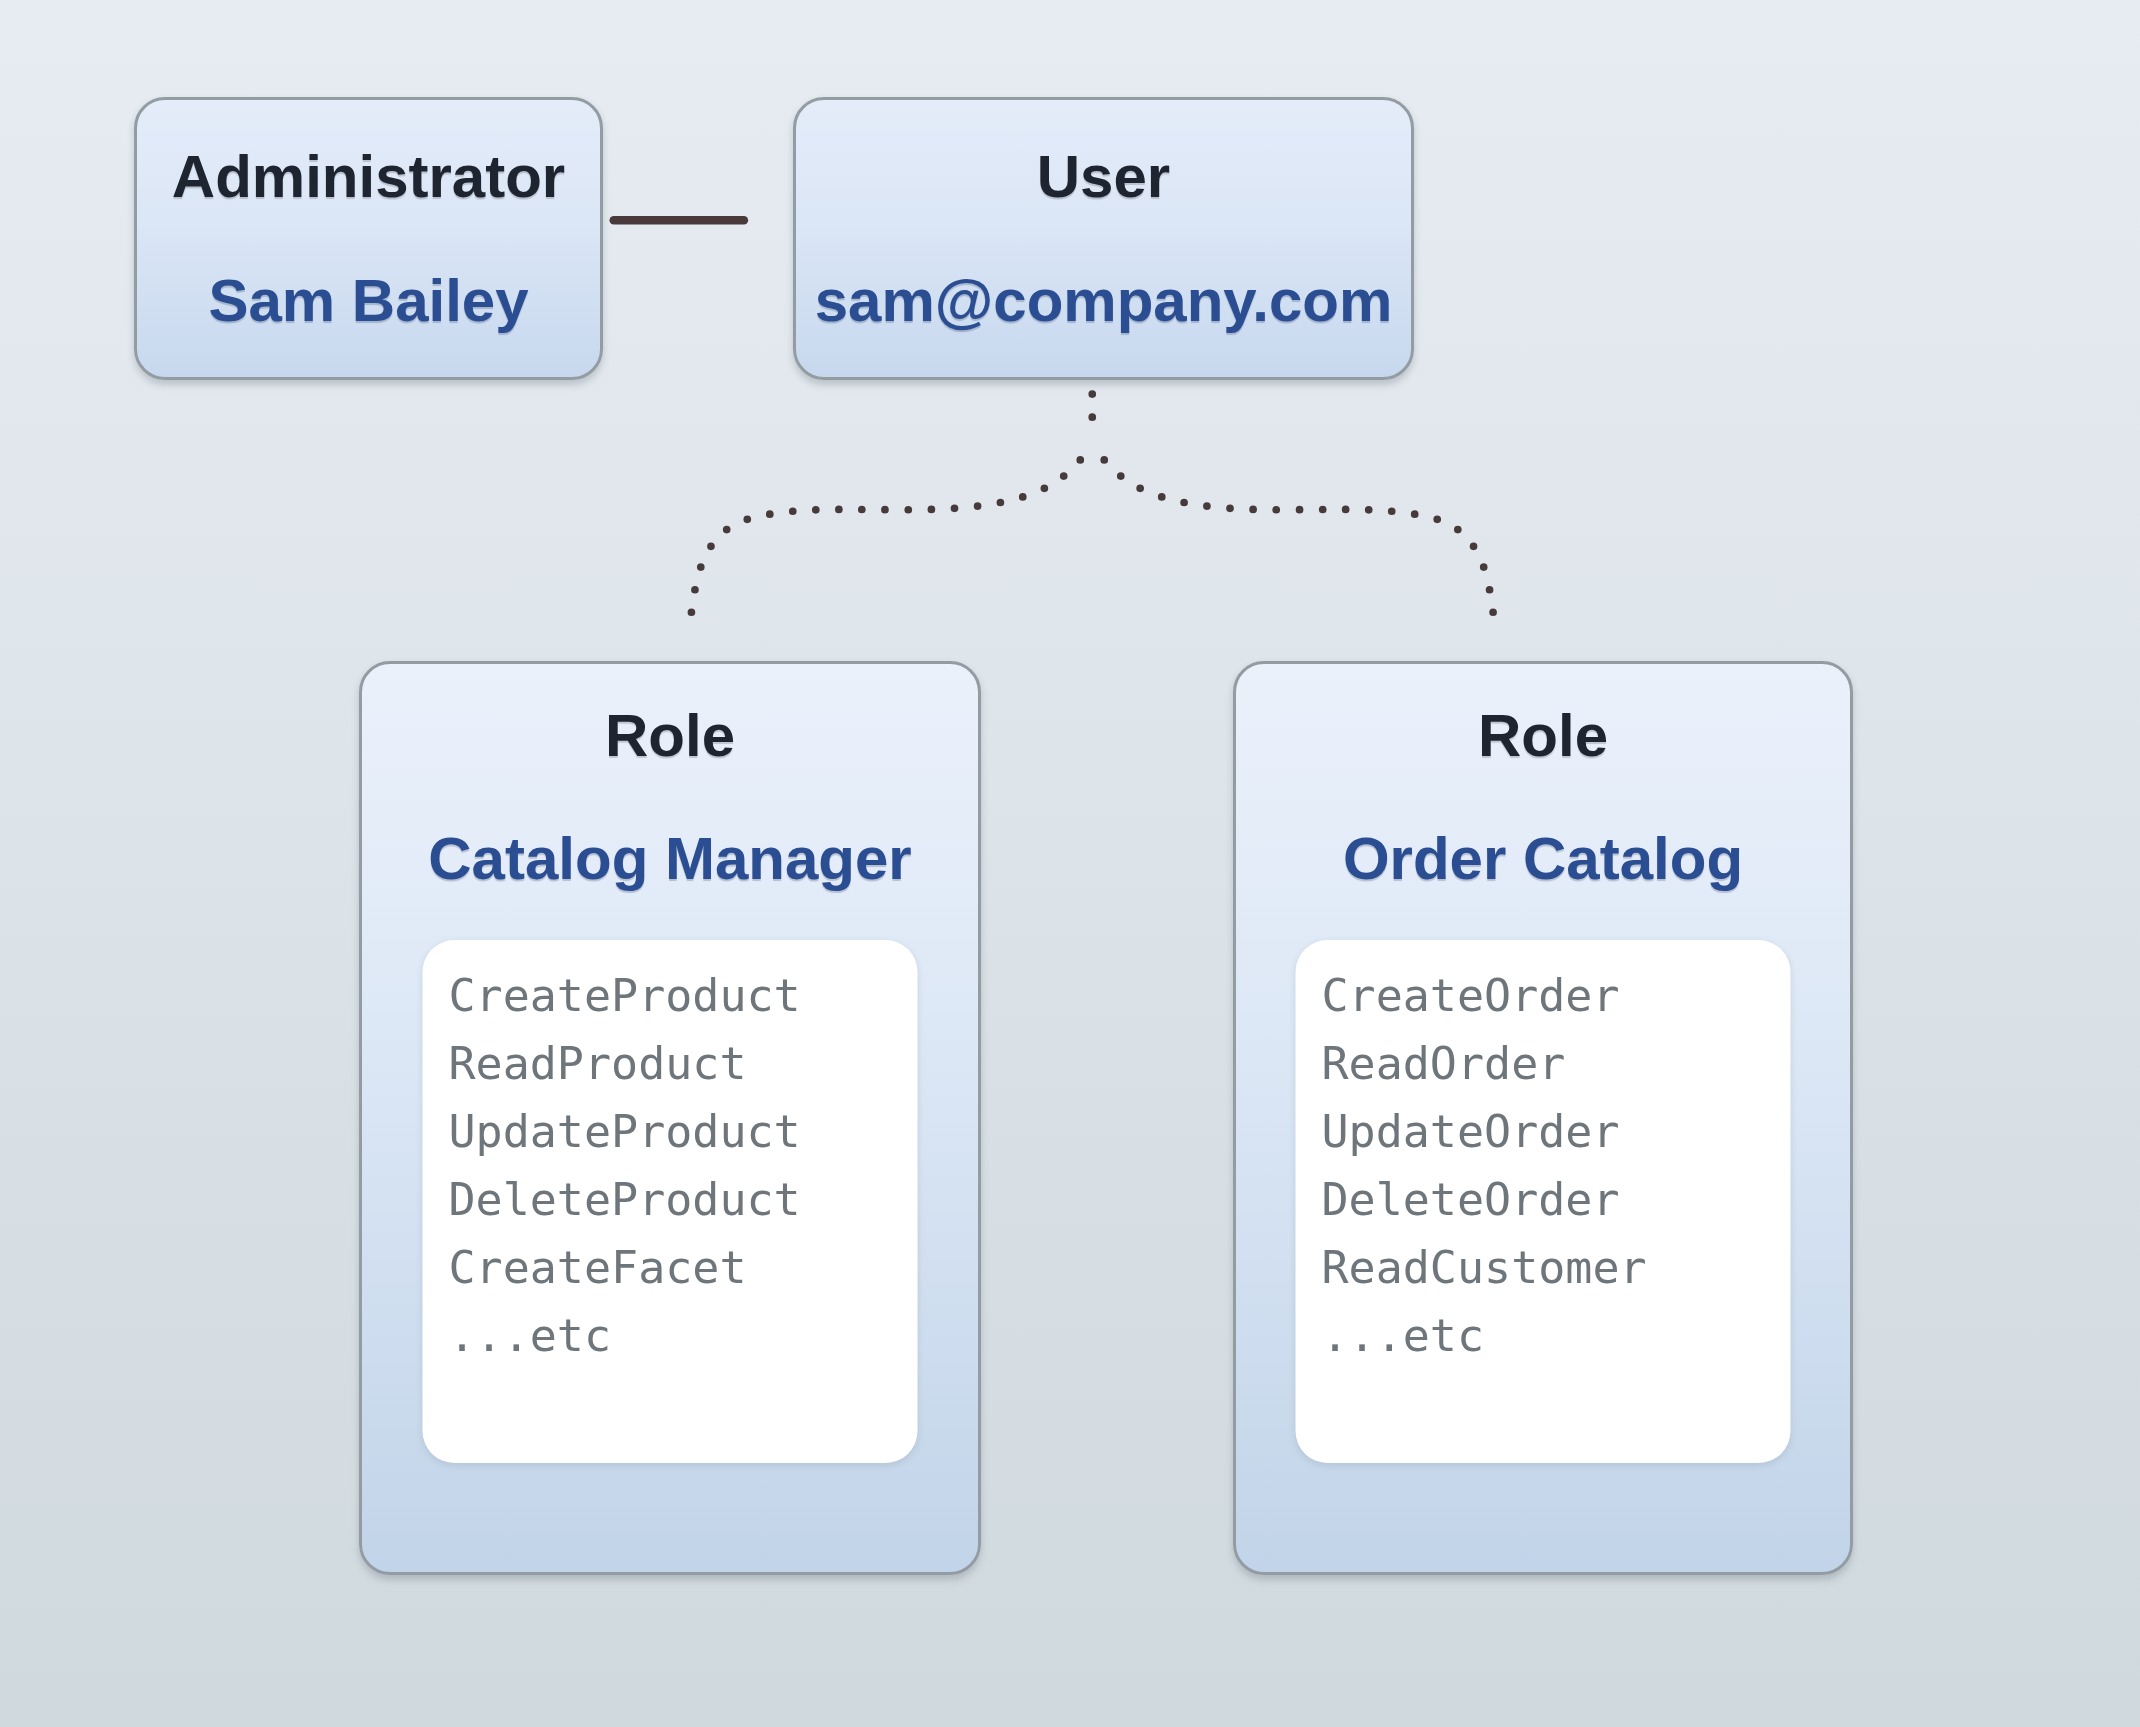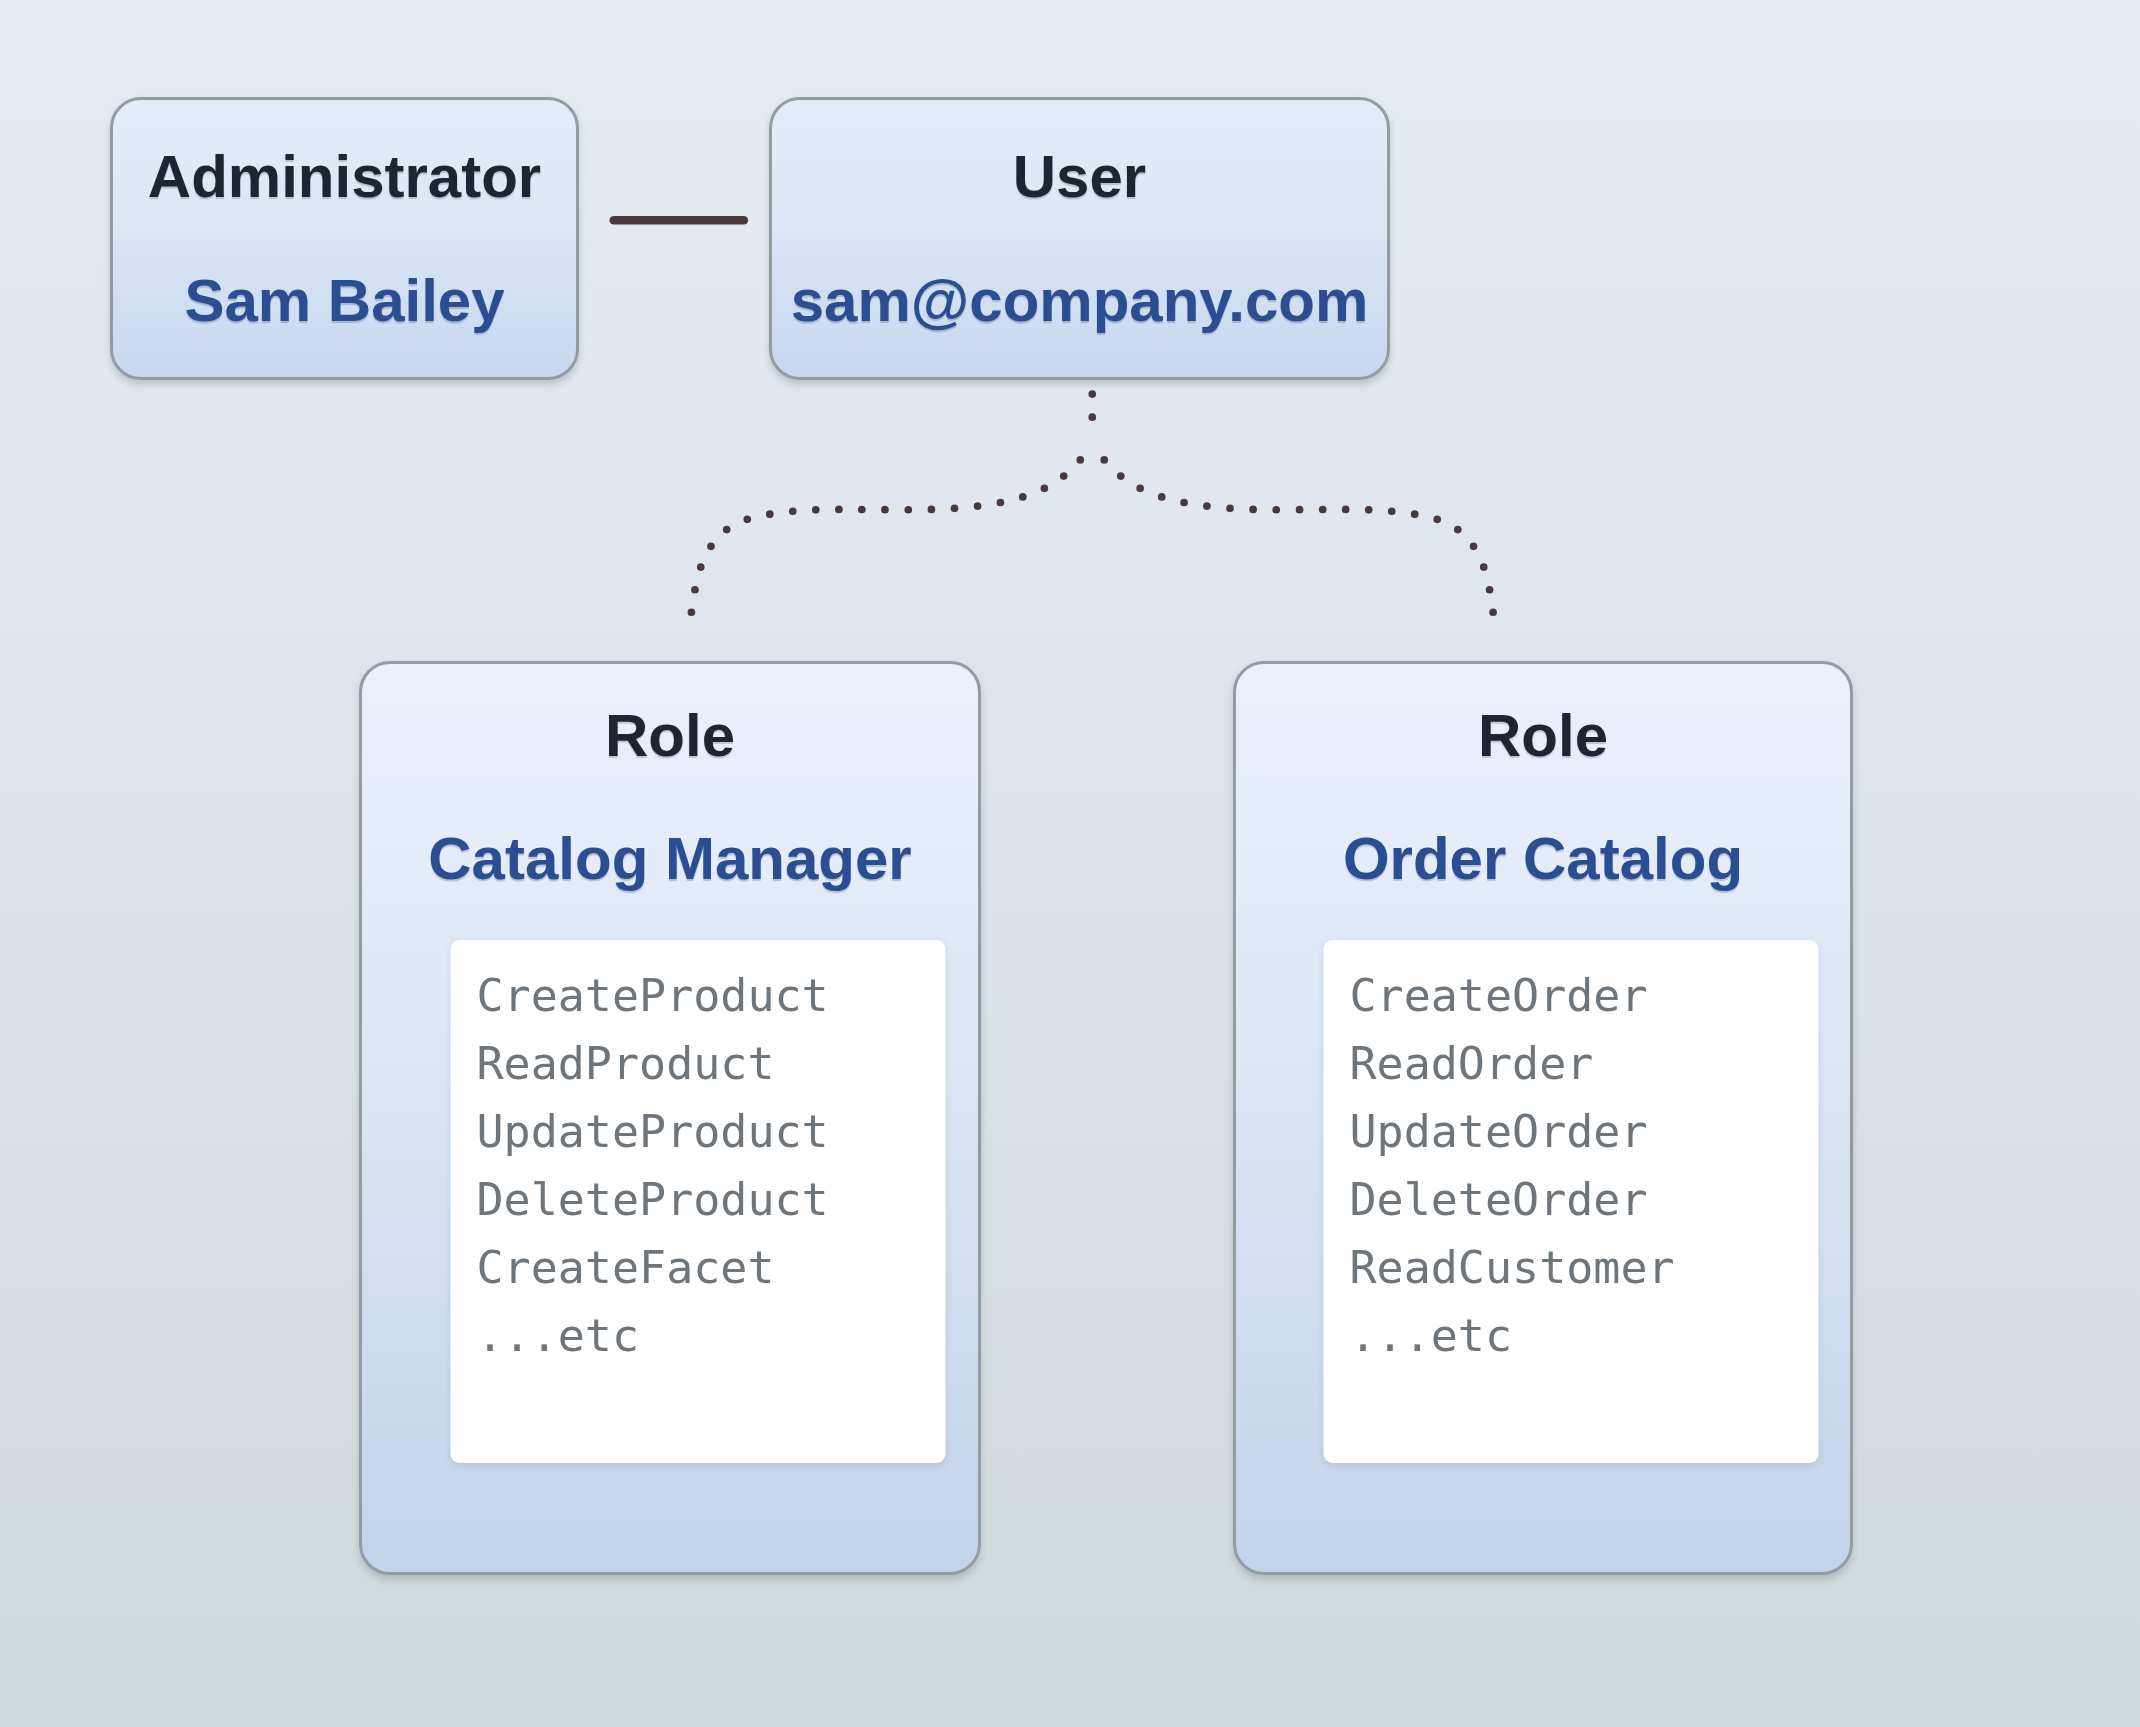--- a/index.html
+++ b/index.html
@@ -30,20 +30,21 @@
   }
   .node {
     position: absolute;
     box-sizing: border-box;
     border: 3.4px solid #939ca2;
     border-radius: 31px;
     box-shadow: 0 4.3px 7.7px rgba(100,112,124,0.30);
   }
   .node.top-box {
     background: linear-gradient(180deg, #e4ecf9 0%, #dbe6f6 45%, #c7d8ee 100%);
+    margin-left: 24px;
   }
   .node.role-box {
     background: linear-gradient(180deg, #ebf1fb 0%, #dde8f6 40%, #c2d4e9 100%);
   }
   .node-title, .node-subtitle {
     position: absolute;
     left: 0;
     width: 100%;
     text-align: center;
     font-weight: bold;
@@ -71,24 +72,23 @@
 
   .perm-panel {
     position: absolute;
     top: 276px;
     left: 50%;
     transform: translateX(-50%);
     width: 495px;
     height: 523px;
     box-sizing: border-box;
     background: #ffffff;
-    border-radius: 9px;
+    border-radius: 32px;
     padding: 22px 17px 0 26px;
     box-shadow: 0 2.6px 6px rgba(110,122,134,0.18);
-    margin-left: 28px;
   }
   .perm-line {
     font-family: "DejaVu Sans Mono", monospace;
     font-size: 45px;
     line-height: 68px;
     color: #6e757b;
     white-space: nowrap;
   }
 </style>
 </head>

